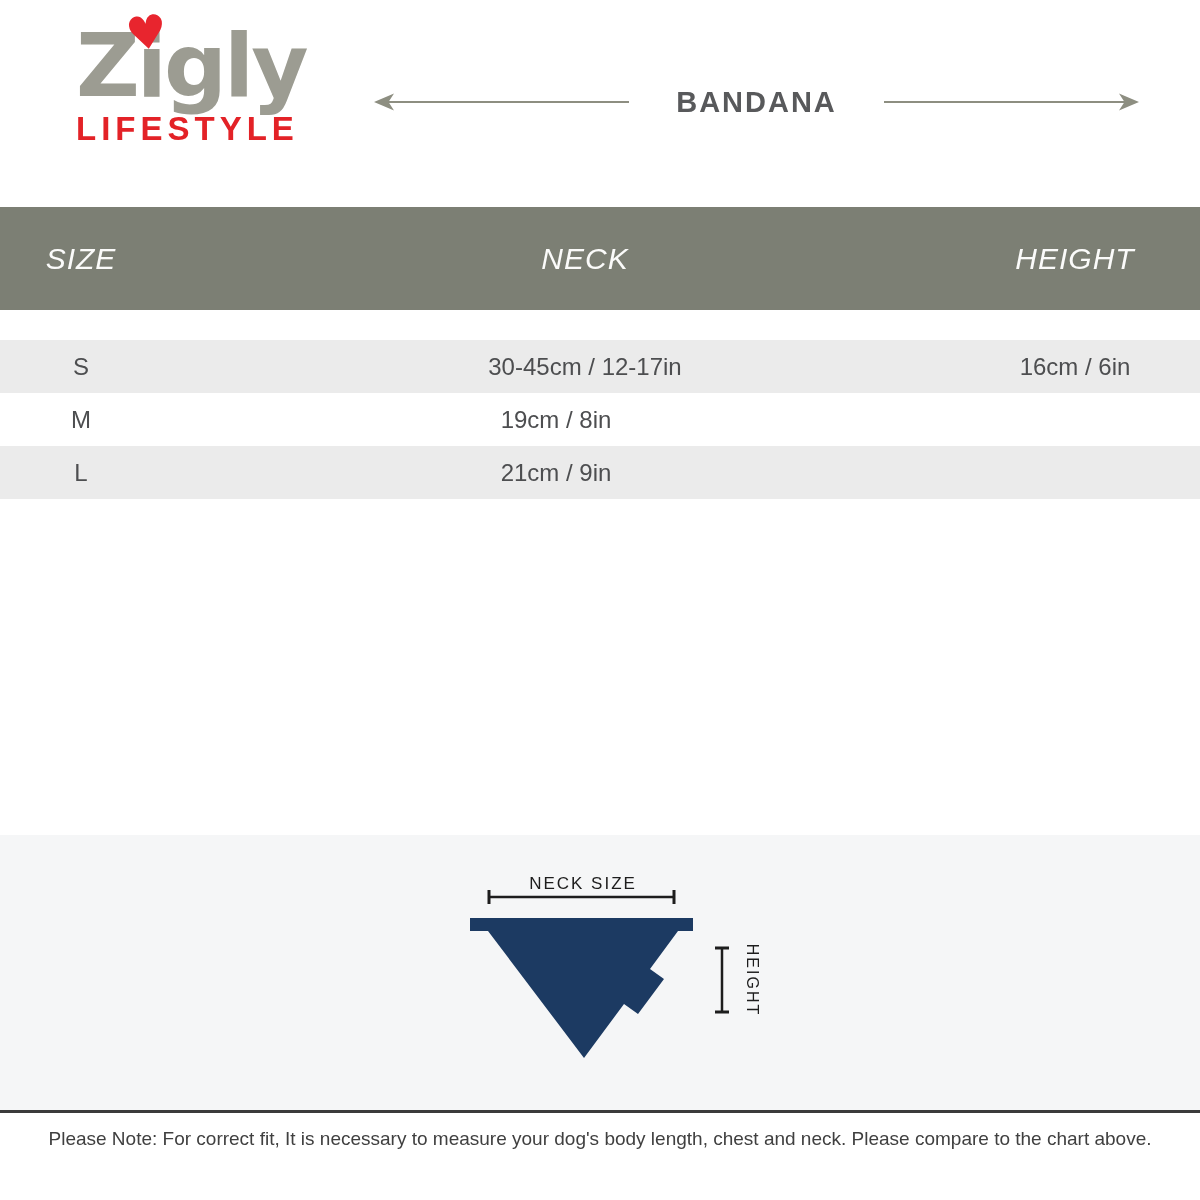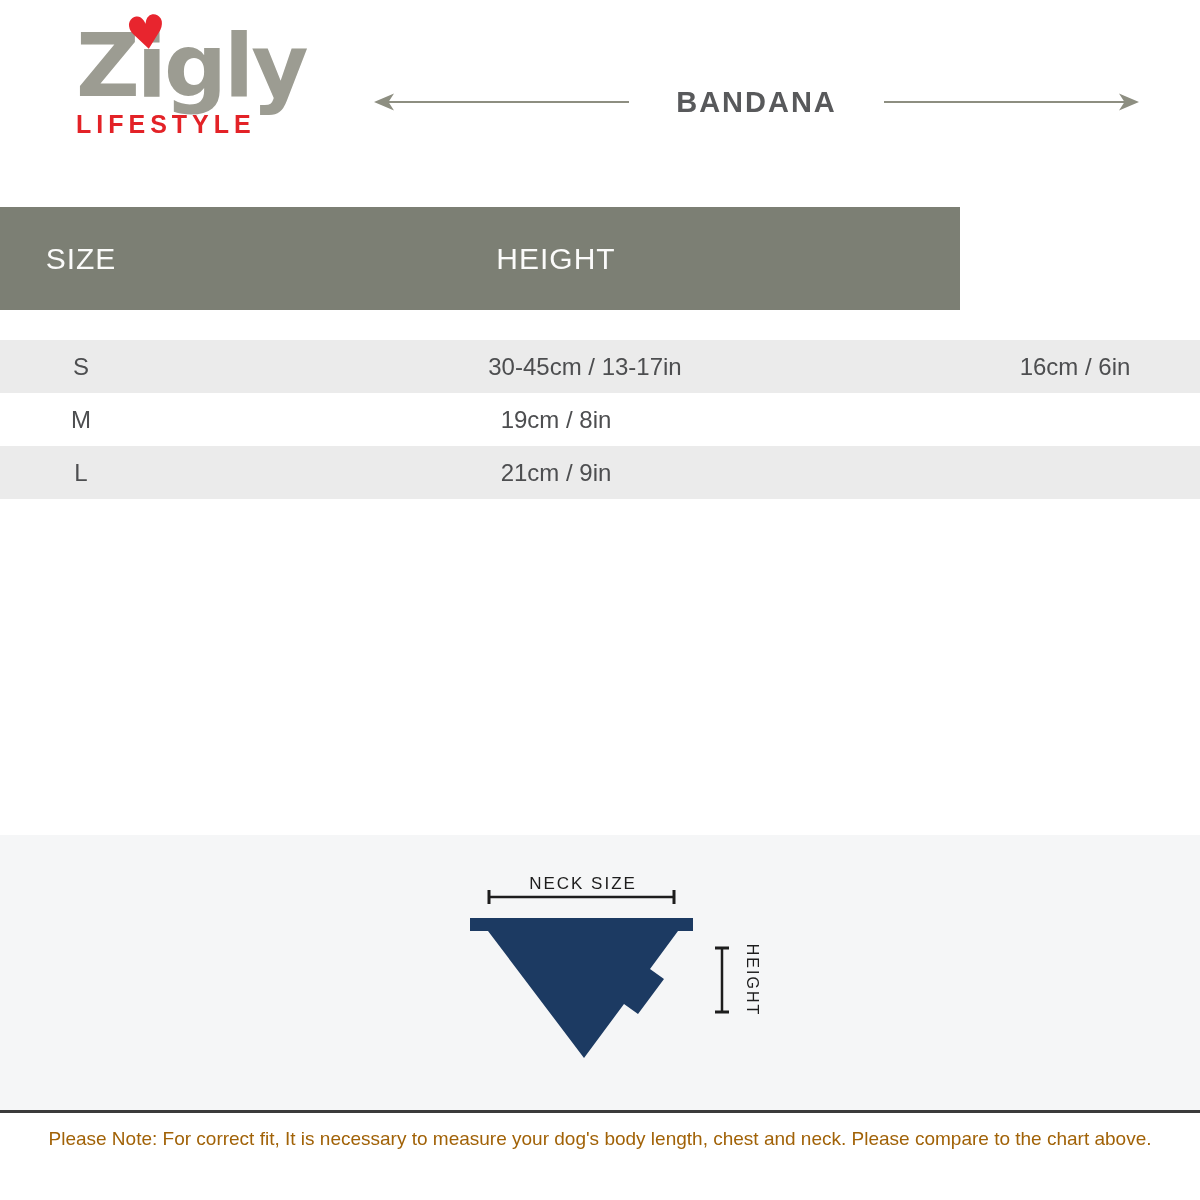--- a/index.html
+++ b/index.html
@@ -11,57 +11,57 @@
   .logo{position:absolute;left:76px;top:22px;width:280px;}
   .zigly-wordmark{
     position:relative;font-family:"DejaVu Sans", sans-serif;font-weight:bold;
     font-size:88px;line-height:1.0;color:var(--brand-gray,#9c9c92);letter-spacing:-3px;
   }
   .heart-icon{
     position:absolute;left:50px;top:-12px;font-size:46px;line-height:1;
     color:var(--heart-red,#e8252e);transform:rotate(-8deg);
   }
   .lifestyle-wordmark{
-    font-size:25px;font-weight:bold;color:var(--brand-red,#e32227);
+    font-size:33px;font-weight:bold;color:var(--brand-red,#e32227);
     letter-spacing:5px;margin-top:0px;
   }
   
   .title-block{
     position:absolute;left:374px;top:82px;width:765px;height:40px;
     display:flex;align-items:center;justify-content:space-between;gap:18px;
   }
   .page-title{
     font-size:29px;font-weight:600;color:#58595b;letter-spacing:2px;white-space:nowrap;
   }
   .arrow-svg{display:block;}
   
   .table-header{
-    position:absolute;top:207px;left:0;width:960px;height:103px;
+    position:absolute;top:207px;left:0;width:1200px;height:103px;
     background:var(--accent-olive,#7c7f74);
-    display:grid;grid-template-columns:162px 846px 192px;align-items:center;
+    display:grid;grid-template-columns:162px 846px 192px;align-items:center;font-style:italic;
   }
   .th{color:#fbfbfa;font-size:30px;letter-spacing:1px;text-align:center;}
   .th-height{padding-right:58px;}
   .table-rows{position:absolute;top:340px;left:0;width:1200px;}
   .trow{
     height:53px;display:grid;grid-template-columns:162px 846px 192px;
     align-items:center;font-size:24px;color:#4d4e50;
   }
   .trow.shade{background:var(--row-gray,#ebebeb);}
   .td{text-align:center;}
   .td-height{padding-right:58px;}
   
   .diagram-section{
     position:absolute;top:835px;left:0;width:1200px;height:275px;
     background:#f5f6f7;border-bottom:3px solid #3b3b3b;
   }
   
   .footer-note{
     position:absolute;top:1122px;left:0;width:1200px;text-align:center;
-    font-size:19px;color:#a16207;line-height:33px;
+    font-size:19px;color:#404040;line-height:33px;
   }
 </style>
 </head>
 <body>
 
 <div class="logo">
   <div class="zigly-wordmark">
     <span>Zigly</span>
     <span class="heart-icon">♥</span>
   </div>
@@ -75,27 +75,28 @@
   </svg>
   <div class="page-title">BANDANA</div>
   <svg class="arrow-svg" width="255" height="20" viewBox="0 0 255 20">
     <line x1="0" y1="10" x2="243" y2="10" stroke="#8d8e81" stroke-width="2"></line>
     <polygon points="255,10 235,1.5 240.5,10 235,18.5" fill="#8d8e81"></polygon>
   </svg>
 </div>
 
 <div class="table-header">
   <div class="th">SIZE</div>
+  <div class="th">NECK</div>
   <div class="th th-height">HEIGHT</div>
 </div>
 
 <div class="table-rows">
   <div class="trow shade">
     <div class="td">S</div>
-    <div class="td">30-45cm / 13-17in</div>
+    <div class="td">30-45cm / 12-17in</div>
     <div class="td td-height">16cm / 6in</div>
   </div>
   <div class="trow">
     <div class="td">M</div>
     <div class="td td-height">19cm / 8in</div>
   </div>
   <div class="trow shade">
     <div class="td">L</div>
     <div class="td td-height">21cm / 9in</div>
   </div>

